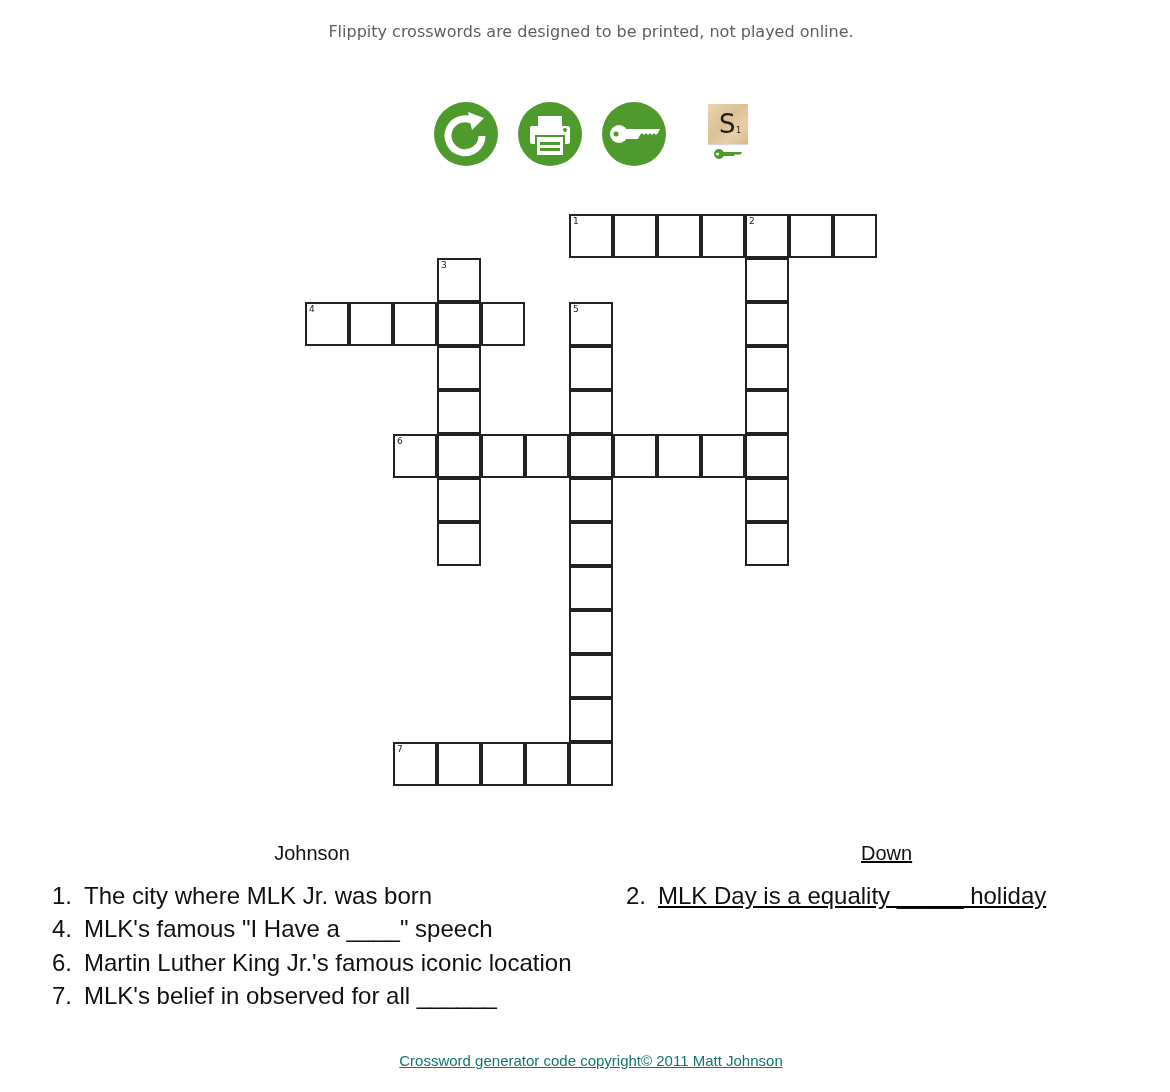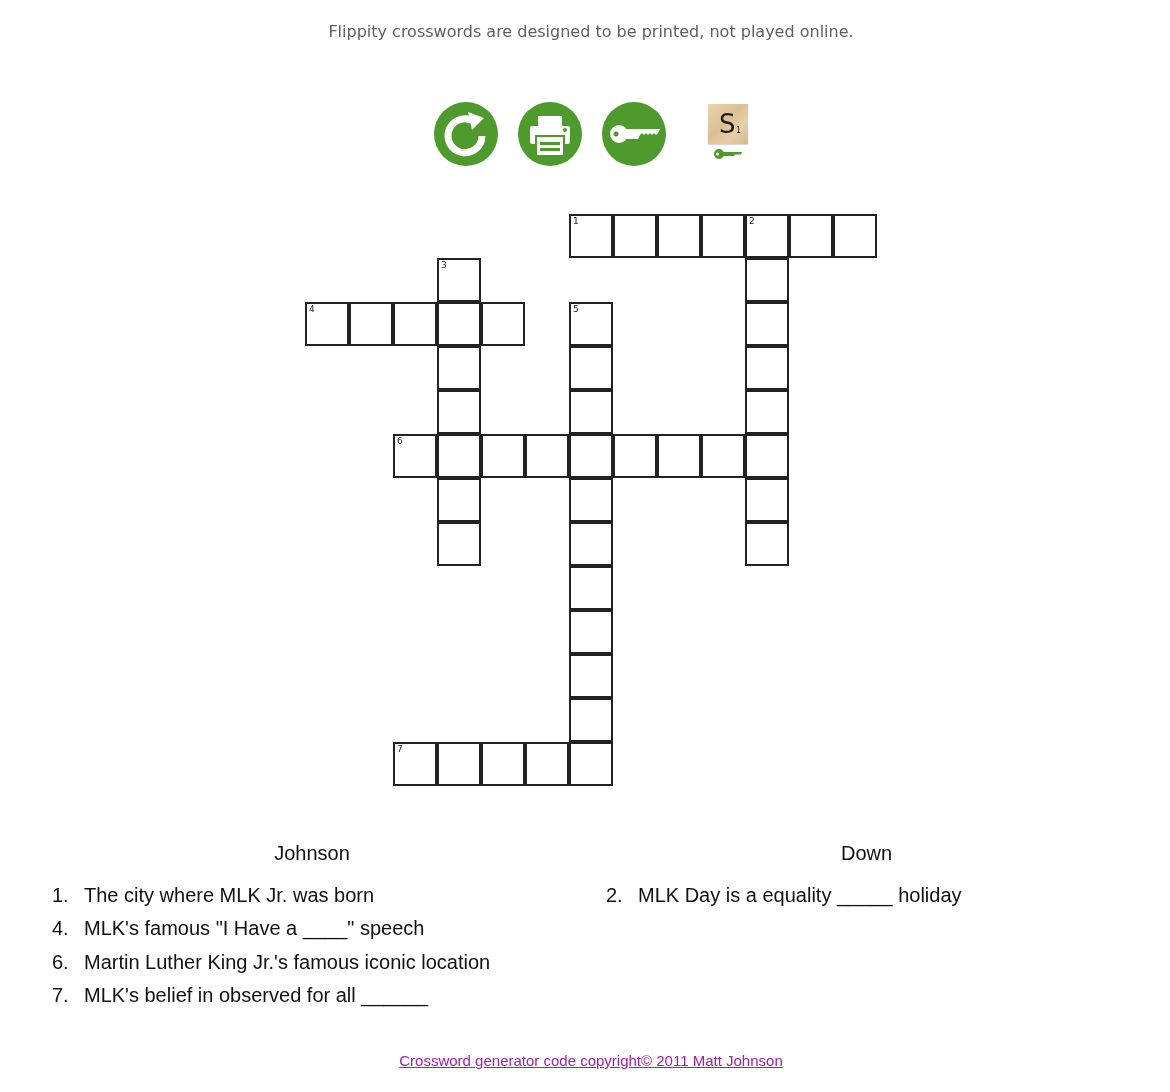--- a/index.html
+++ b/index.html
@@ -12,26 +12,26 @@
   .tile { position:absolute; left:1px; top:2px; width:40px; height:40px; background:linear-gradient(135deg,#e9d3b0 0%,#dcc094 45%,#e6cfa7 70%,#d6b98c 100%); box-shadow:0 1px 1px rgba(0,0,0,0.15); }
   .tile-letter { position:absolute; left:11px; top:5px; font-family:"DejaVu Sans", sans-serif; font-size:26px; color:#1e1e1e; }
   .tile-score { position:absolute; left:28px; top:22px; font-family:"DejaVu Sans", sans-serif; font-size:8px; color:#222; }
   .tile-key { position:absolute; left:6px; top:46px; }
   .grid { position:absolute; left:0; top:0; }
   .cell { position:absolute; width:44px; height:44px; box-sizing:border-box; border:2px solid #222; background:#fff; }
   .cell .num { position:absolute; left:2px; top:0px; font-family:"DejaVu Sans", sans-serif; font-size:9px; color:#222; line-height:11px; }
   .clues { position:absolute; top:842px; }
   .clues h3 { margin:0; font-family:"Liberation Sans", sans-serif; font-weight:normal; font-size:20px; color:#111; text-align:center; }
   .clues ol { list-style:none; margin:14px 0 0 0; padding:0; }
-  .clues li { font-size:20px; color:#111; height:33.4px; line-height:33.4px; white-space:nowrap; }
+  .clues li { font-size:24px; color:#111; height:33.4px; line-height:33.4px; white-space:nowrap; }
   .clues li .n { display:inline-block; width:32px; }
   .across { left:52px; width:520px; }
-  .down { left:606px; width:540px; }
+  .down { left:626px; width:540px;text-decoration:underline; }
   .footer { position:absolute; top:1052px; left:0; width:1182px; text-align:center; font-size:15px; }
-  .footer a { color:#a21caf; text-decoration:underline; }
+  .footer a { color:#0f766e; text-decoration:underline; }
 </style>
 </head>
 <body>
 
 <div class="notice">Flippity crosswords are designed to be printed, not played online.</div>
 
 <div class="toolbar">
   <div class="tbtn" style="left:0;">
     <svg width="64" height="64" viewBox="0 0 64 64">
       <path d="M41 20 A17 17 0 1 0 48 34" fill="none" stroke="#fff" stroke-width="7" stroke-linecap="butt"></path>

